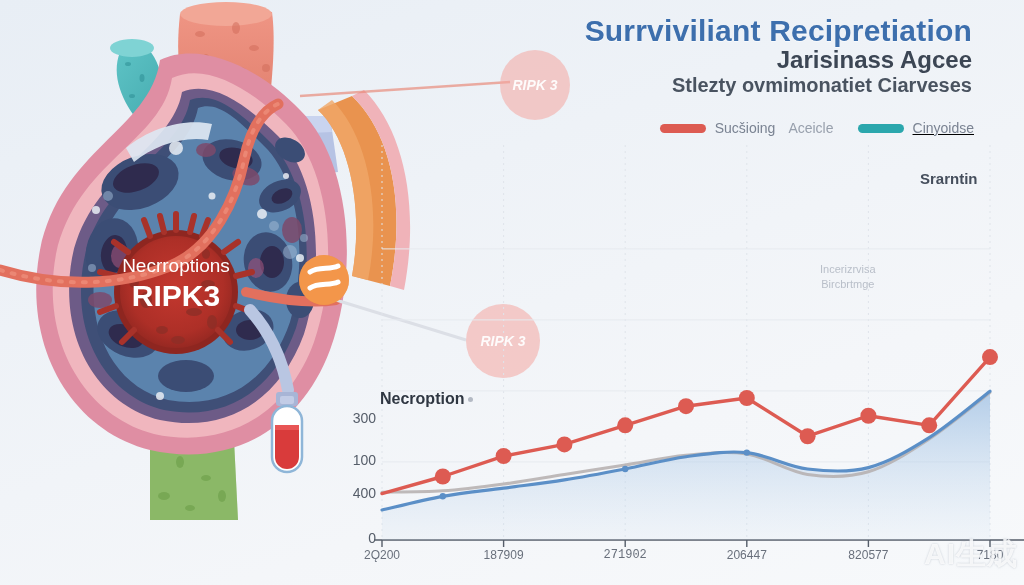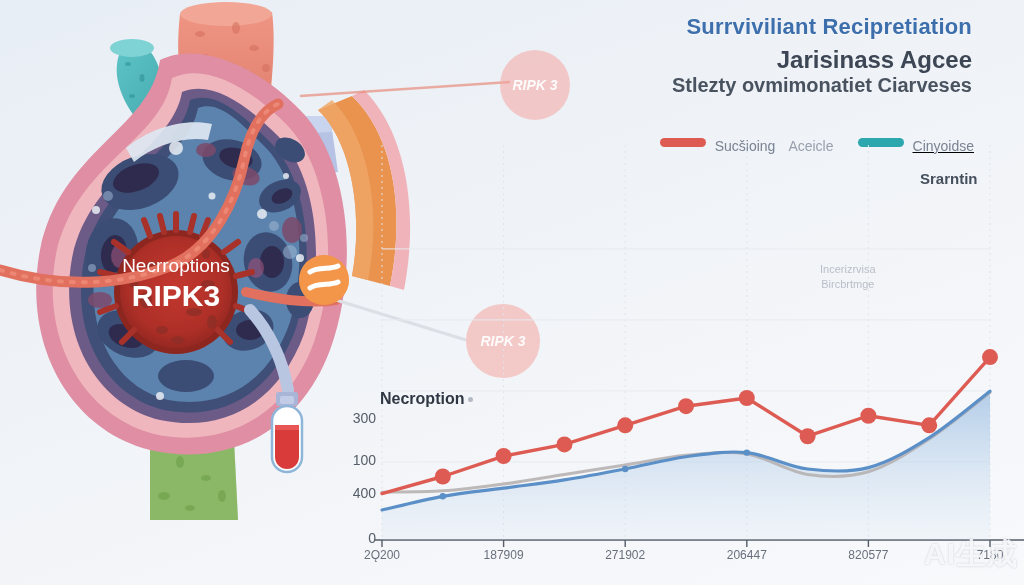--- a/index.html
+++ b/index.html
@@ -13,35 +13,35 @@
     background:linear-gradient(160deg,#e8eef5 0%,#eef2f7 35%,#f4f6f9 70%,#f7f9fb 100%);
   }
 
   
   #illustration{position:absolute;left:0;top:0;width:540px;height:520px;}
 
   
   #chart-panel{position:absolute;left:330px;top:0;width:694px;height:585px;}
   .chart-title{
     position:absolute;right:52px;top:14px;
-    font-size:22px;font-weight:bold;color:#3d6fad;
+    font-size:30px;font-weight:bold;color:#3d6fad;
     letter-spacing:.2px;white-space:nowrap;
     text-shadow:0 1px 0 rgba(255,255,255,.6);
   }
   .chart-sub1{
     position:absolute;right:52px;top:46px;
     font-size:24px;font-weight:bold;color:#3c4654;white-space:nowrap;
   }
   .chart-sub2{
     position:absolute;right:52px;top:74px;
     font-size:20px;font-weight:bold;color:#3c4654;white-space:nowrap;
     opacity:.92;
   }
   .legend{position:absolute;right:50px;top:120px;display:flex;align-items:center;gap:10px;}
-  .legend-item{display:flex;gap:9px;margin-top:18px;}
+  .legend-item{display:flex;align-items:center;gap:9px;}
   .swatch{width:46px;height:9px;border-radius:5px;display:block;}
   .legend-label{font-size:14px;color:#7a8392;white-space:nowrap;}
   .legend-extra{font-size:14px;color:#98a0ad;white-space:nowrap;margin-left:4px;}
 
   .series-annot{
     position:absolute;left:590px;top:170px;
     font-size:15px;font-weight:bold;color:#454e5c;white-space:nowrap;
   }
   .faint-annot{
     position:absolute;left:490px;top:262px;
@@ -406,21 +406,21 @@
 
     <div id="ytick-holder">
         <div class="ytick" style="left: 0px; top: 410px;">300</div>
         <div class="ytick" style="left: 0px; top: 452px;">100</div>
         <div class="ytick" style="left: 0px; top: 485px; text-align: right;">400</div>
         <div class="ytick" style="left: 0px; top: 530px;">0</div>
       </div>
     <div id="xtick-holder">
         <div class="xtick" style="left: 12px;">2Ǫ200</div>
         <div class="xtick" style="left: 133.6px;">187909</div>
-        <div class="xtick" style="left: 255.2px;">271902</div>
+        <div class="xtick" style="left: 255.2px; font-family: Liberation Mono, monospace;">271902</div>
         <div class="xtick" style="left: 376.8px;">206447</div>
         <div class="xtick" style="left: 498.4px;">820577</div>
         <div class="xtick" style="left: 620px;">7180</div>
       </div>
   </div>
 
   <div class="watermark">AI生成</div>
 </div>
 
 </body></html>

